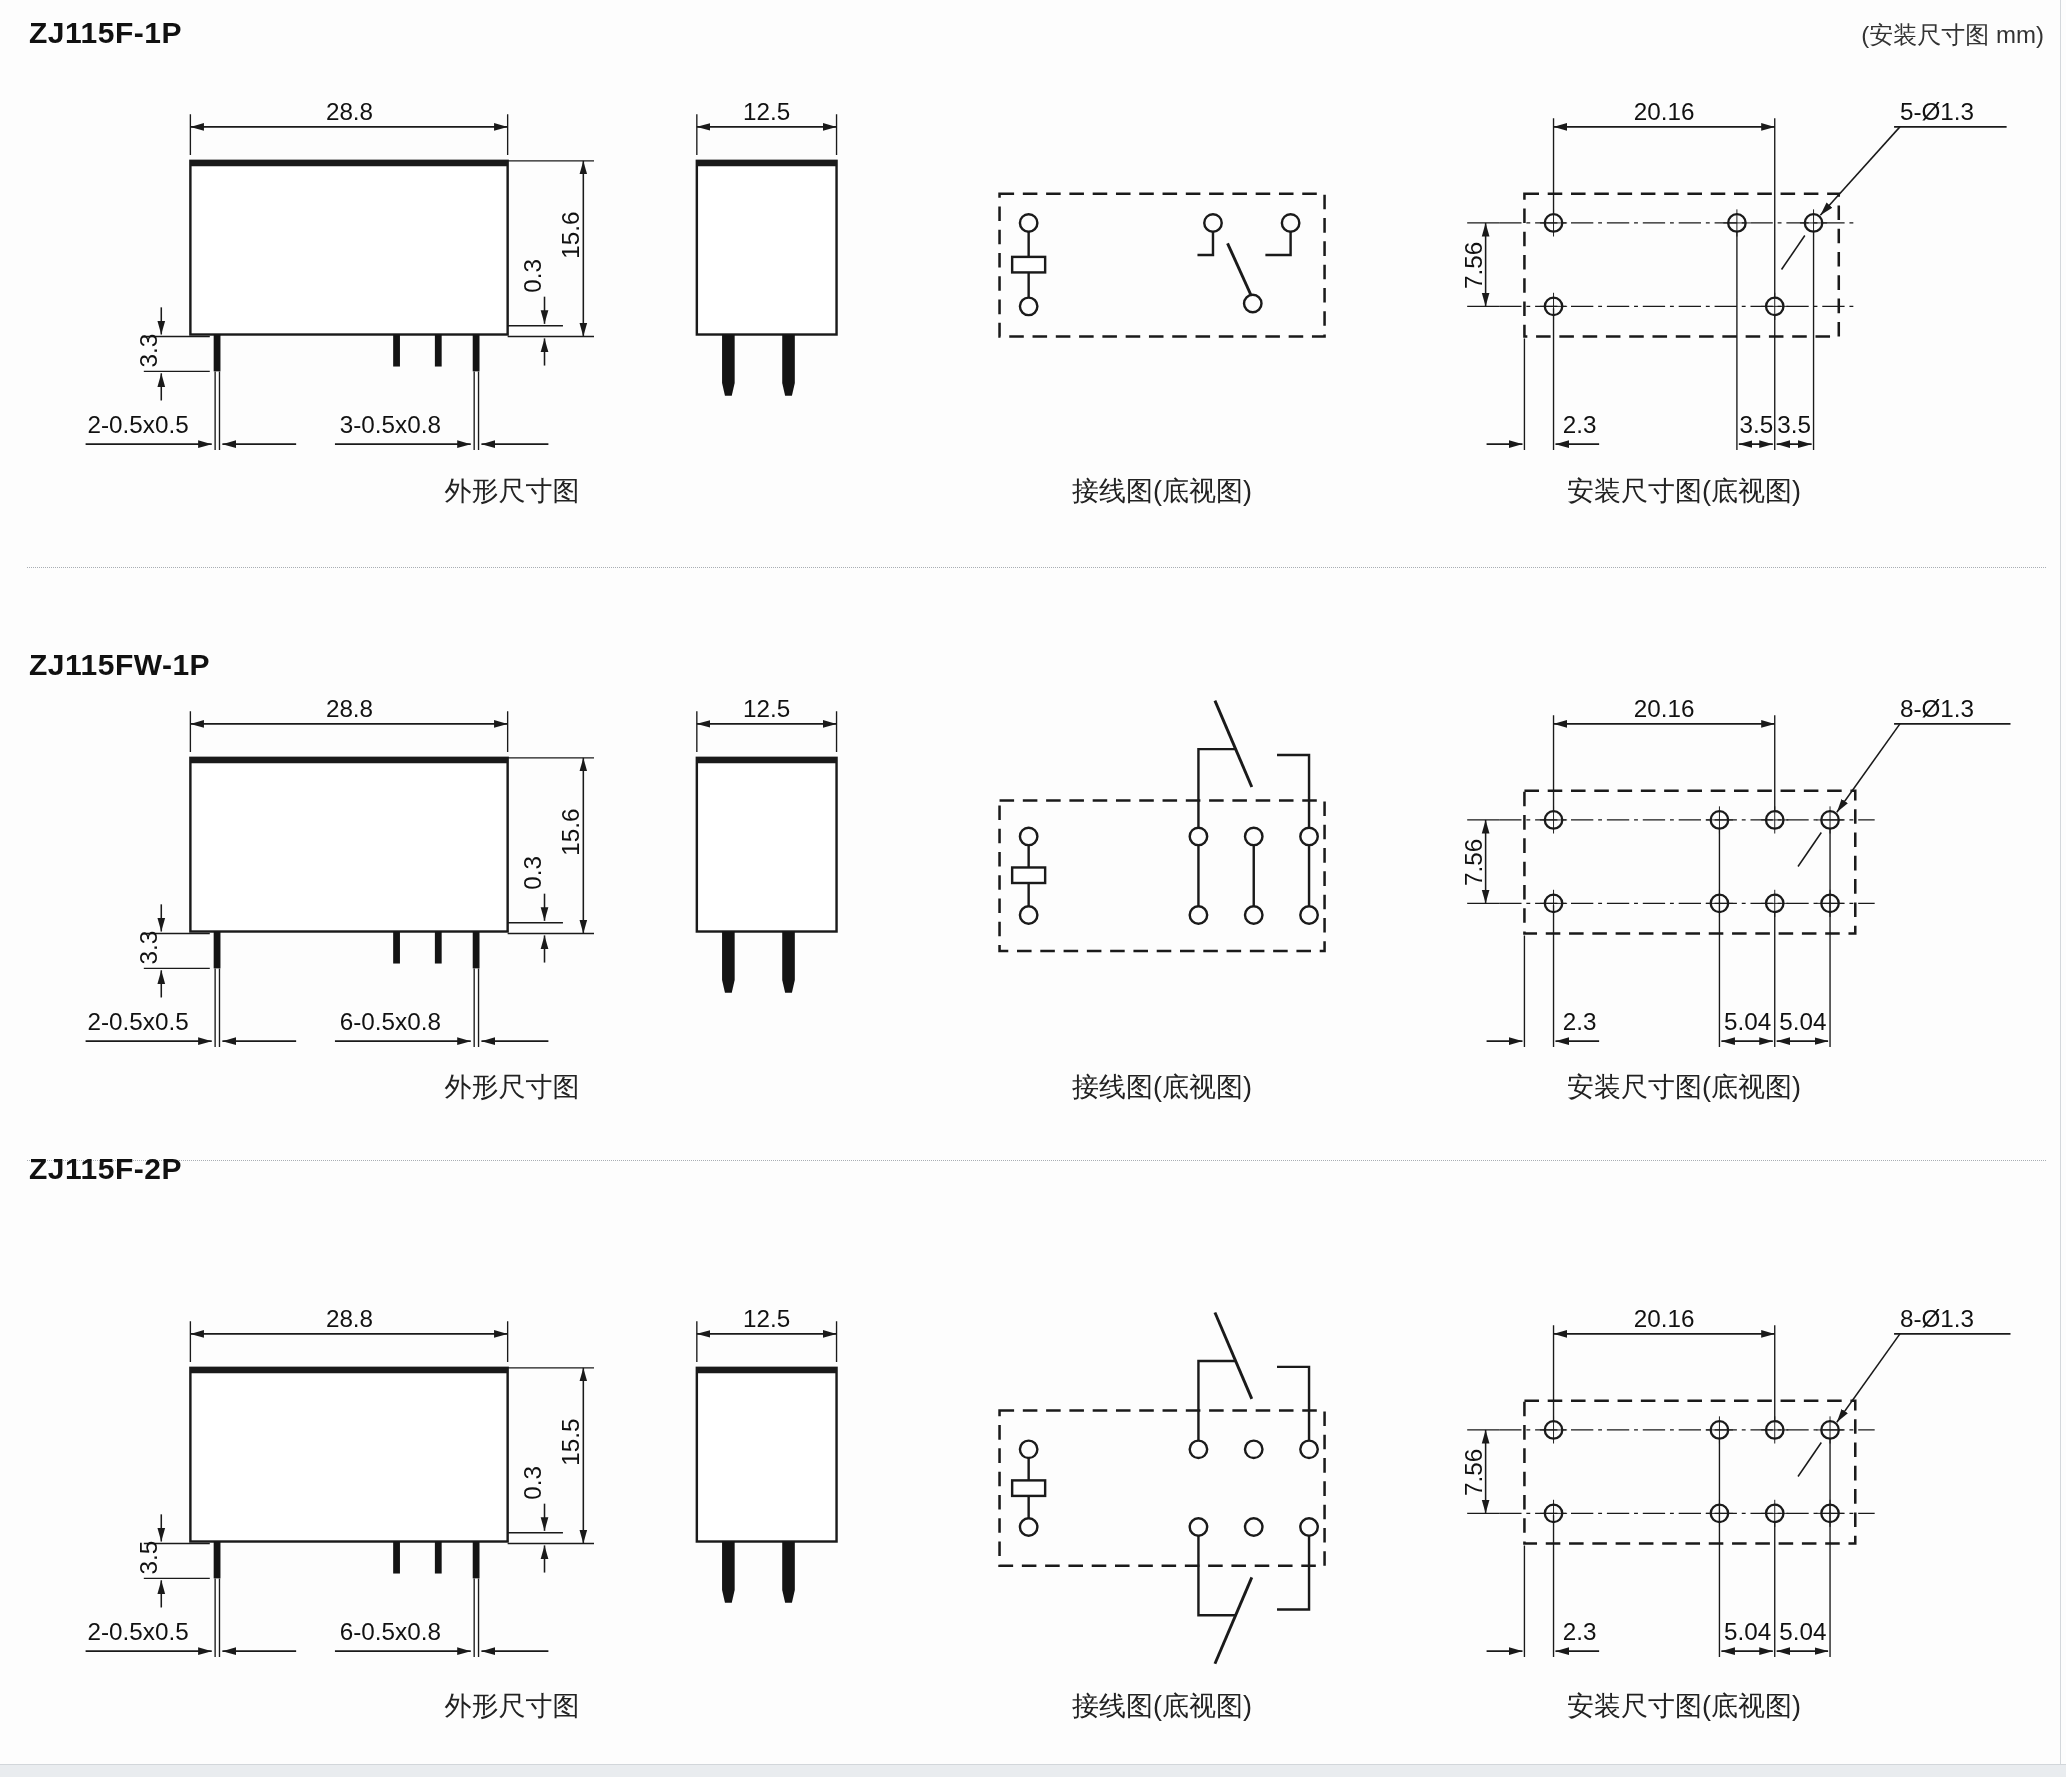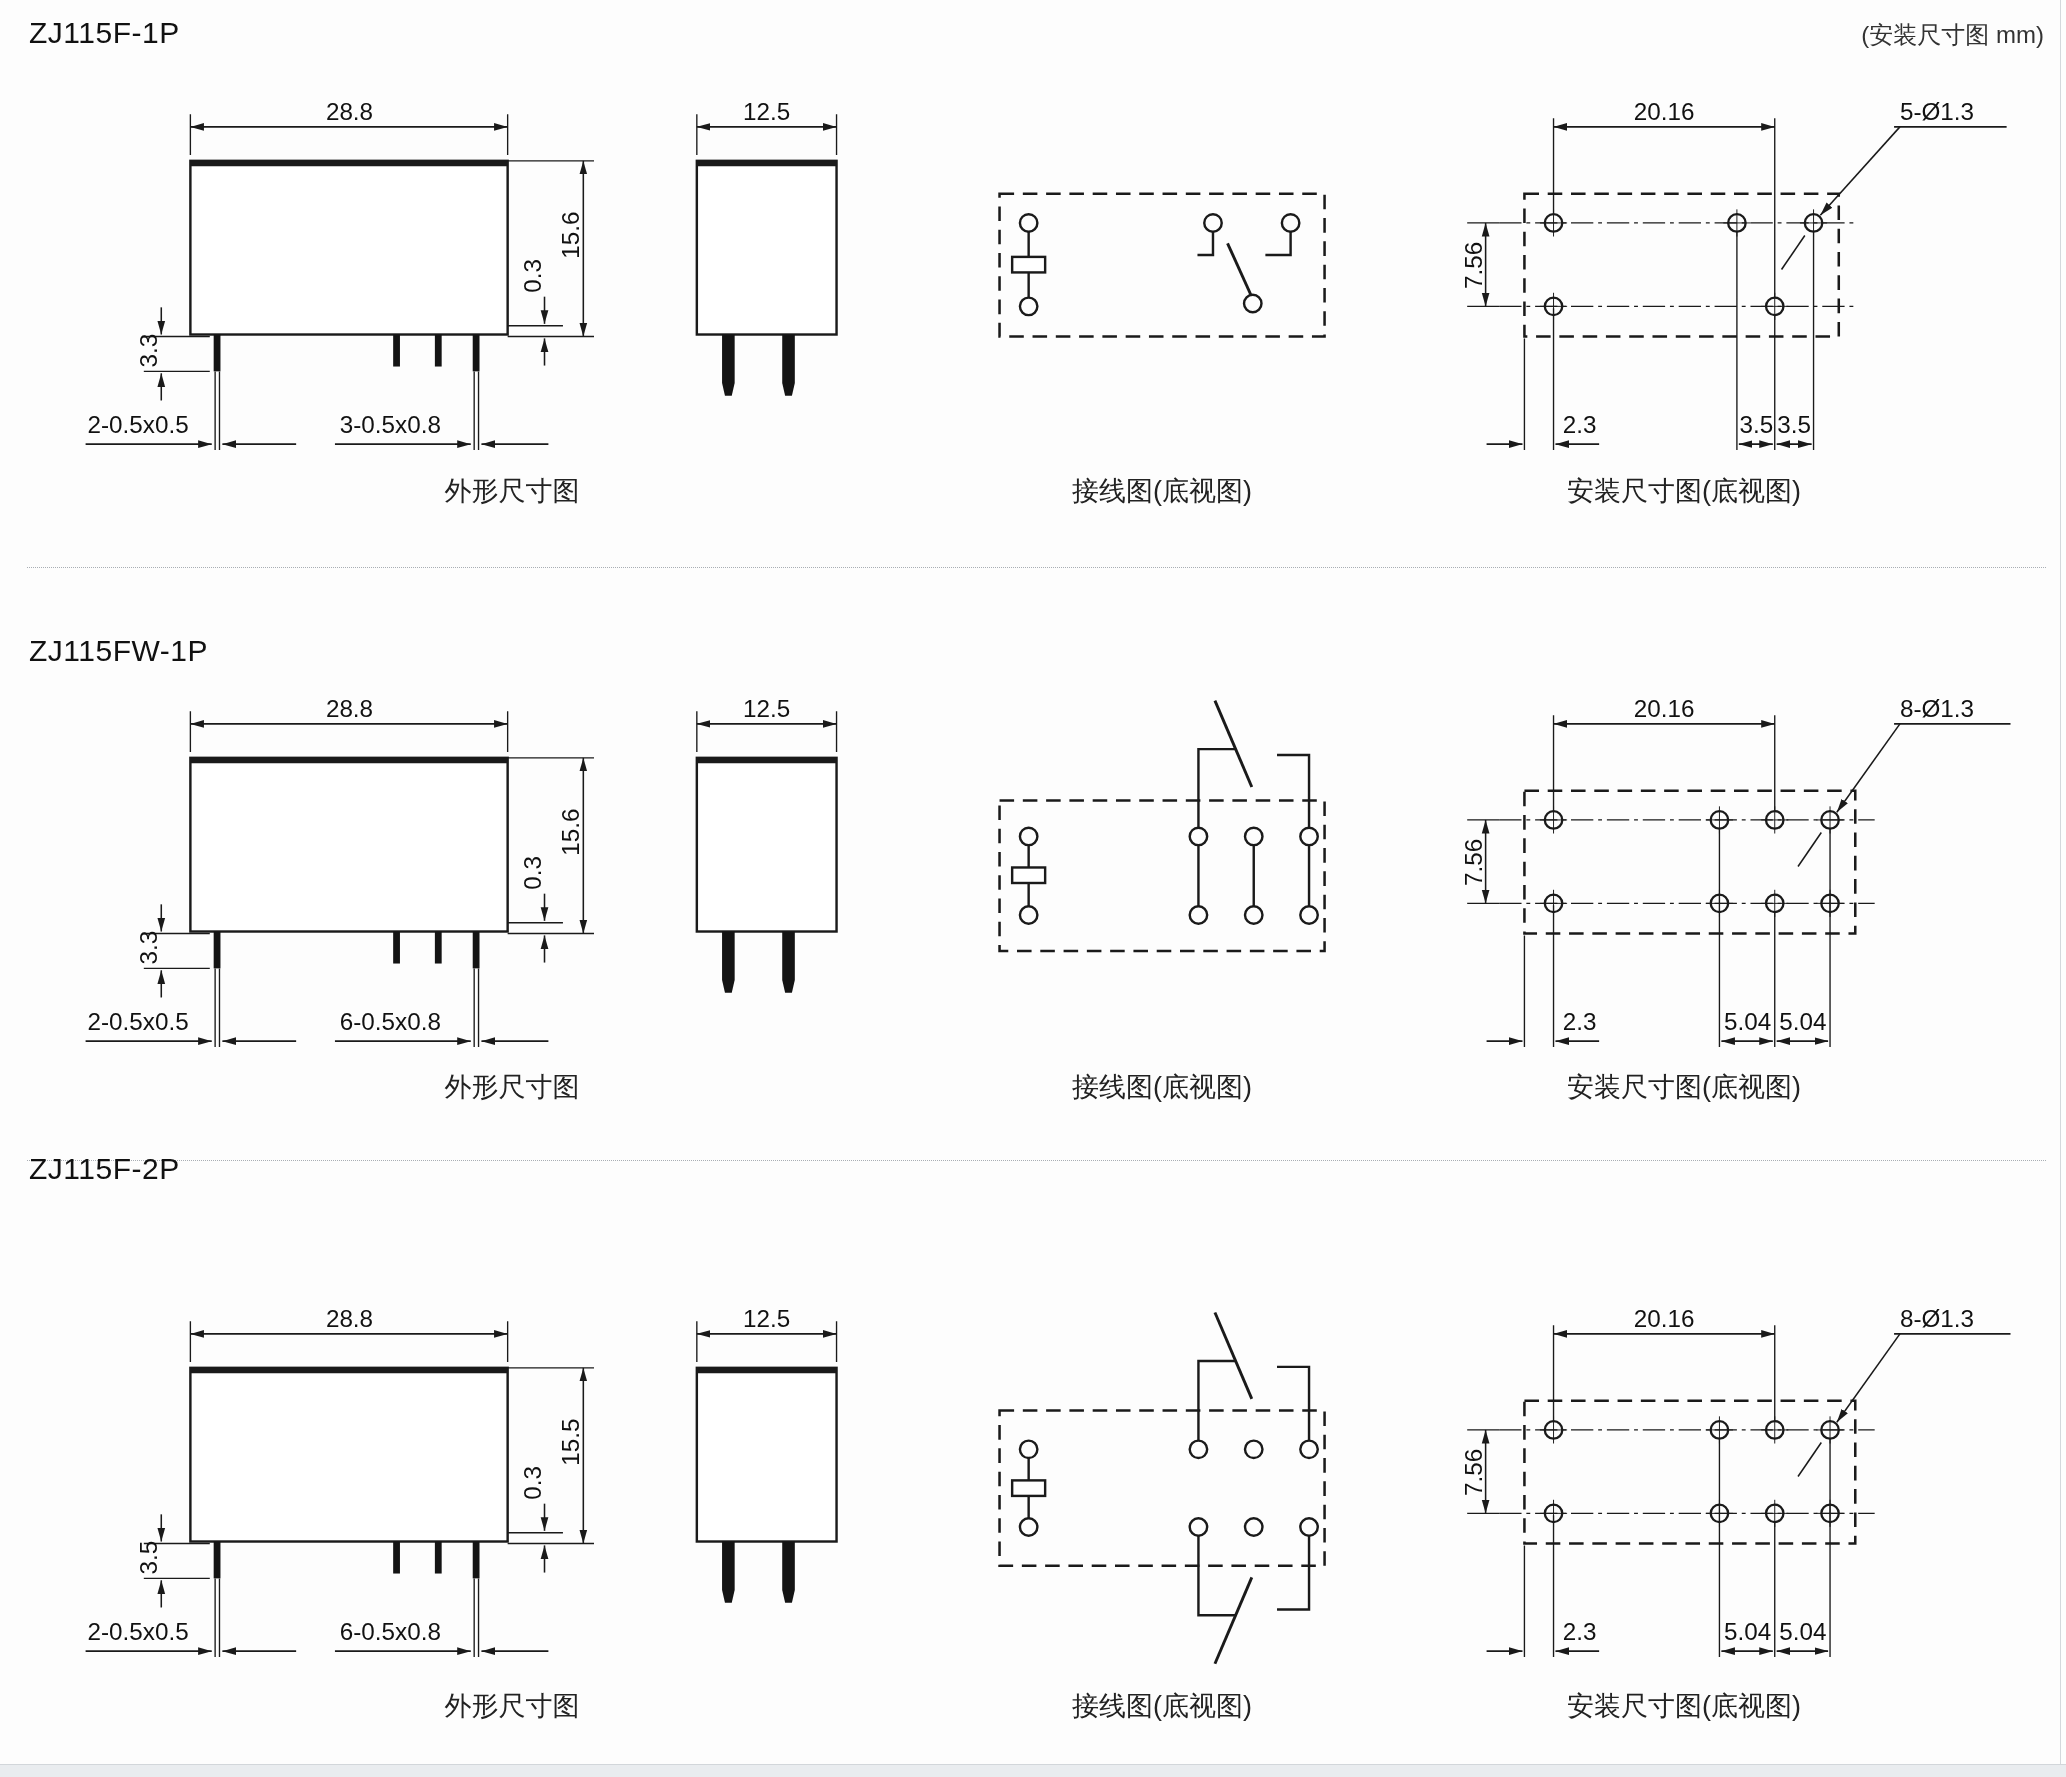--- a/index.html
+++ b/index.html
@@ -1,18 +1,18 @@
 <!DOCTYPE html>
 <html><head>
 <meta charset="utf-8">
 <style>
   html,body{margin:0;padding:0;background:#fff;}
   #page{position:relative;width:2067px;height:1778px;background:#fdfdfd;overflow:hidden;
         font-family:"Liberation Sans","DejaVu Sans",sans-serif;color:#111;}
-  .model-title{position:absolute;left:29px;font-size:30px;font-weight:400;letter-spacing:0.5px;color:#111;}
+  .model-title{position:absolute;left:29px;font-size:30px;font-weight:700;letter-spacing:0.5px;color:#111;}
   .unit-note{position:absolute;top:19.4px;right:23px;font-size:24px;color:#333;}
   .caption{position:absolute;transform:translateX(-50%);font-size:27px;color:#222;white-space:nowrap;text-align:center;}
   .sep{position:absolute;left:27px;right:21.3px;border-top:1.9px dotted #a9aeb4;height:0;}
   .rowsvg{position:absolute;left:0;width:2067px;height:456px;}
   .footer-strip{position:absolute;left:0;right:0;bottom:0;height:12.6px;background:#e9ecef;border-top:1px solid #d2d6da;}
   .edge-line{position:absolute;top:0;bottom:13.6px;right:5.8px;width:1px;background:#d4d8dc;}
   
   .ln{stroke:#1a1a1a;stroke-width:2.5;fill:none;}
   .lnw{stroke:#1a1a1a;stroke-width:2.5;fill:#fff;}
   .top{stroke:#1a1a1a;stroke-width:5;fill:none;}
@@ -146,21 +146,21 @@
       <path class="dim" d="M1958,71 L1876,162" marker-end="url(#ah1)"></path>
       <path class="dim" d="M1860,183 L1836,218"></path>
     </g>
   </svg>
 
   <div class="caption" style="top:473px;left:512px">外形尺寸图</div>
   <div class="caption" style="top:473px;left:1162px">接线图(底视图)</div>
   <div class="caption" style="top:473px;left:1684px">安装尺寸图(底视图)</div>
 
   <div class="sep" style="top:567px"></div>
-  <div class="model-title" style="top:634px">ZJ115FW-1P</div>
+  <div class="model-title" style="top:648px">ZJ115FW-1P</div>
 
   <svg class="rowsvg" style="top:655px" viewBox="0 0 2130 470">
     <defs>
       <marker id="ah2" viewBox="0 0 12 8" refX="12" refY="4" markerWidth="14" markerHeight="10" markerUnits="userSpaceOnUse" orient="auto-start-reverse">
         <path d="M12,4 L0,0.6 L0,7.4 z" fill="#1a1a1a"></path>
       </marker>
     </defs>
 
     <g>
       <path class="th" d="M196,100 V58 M523,100 V58"></path>

